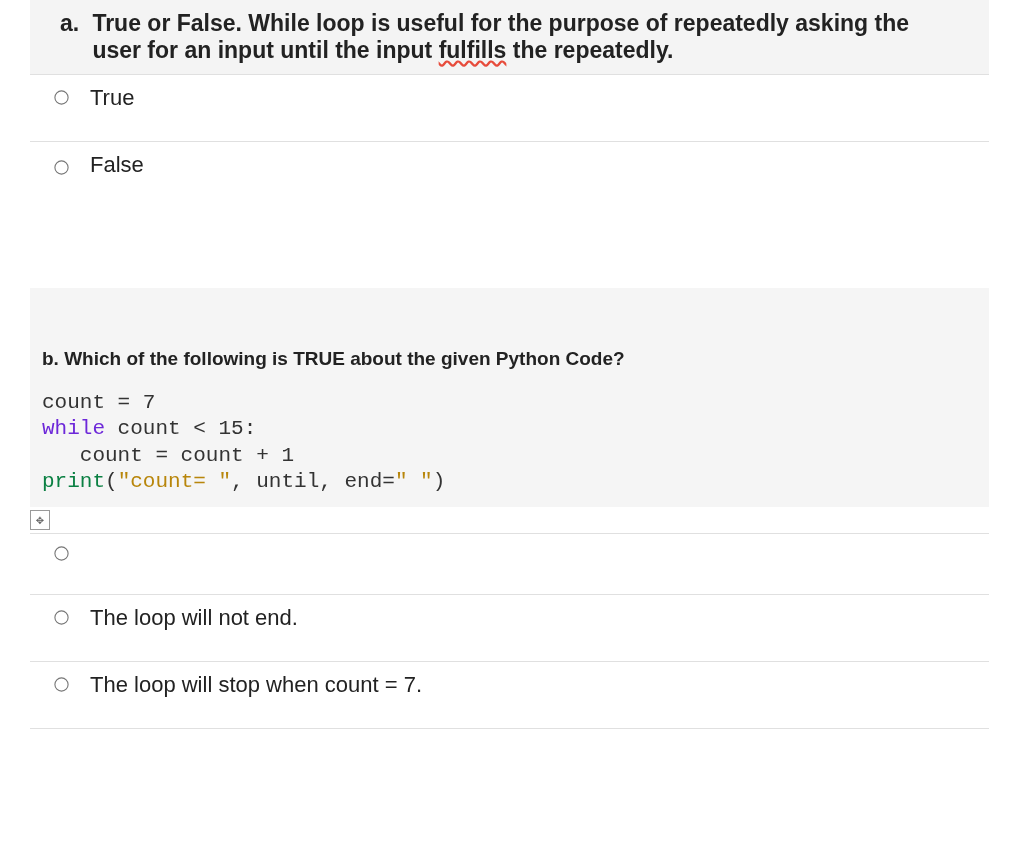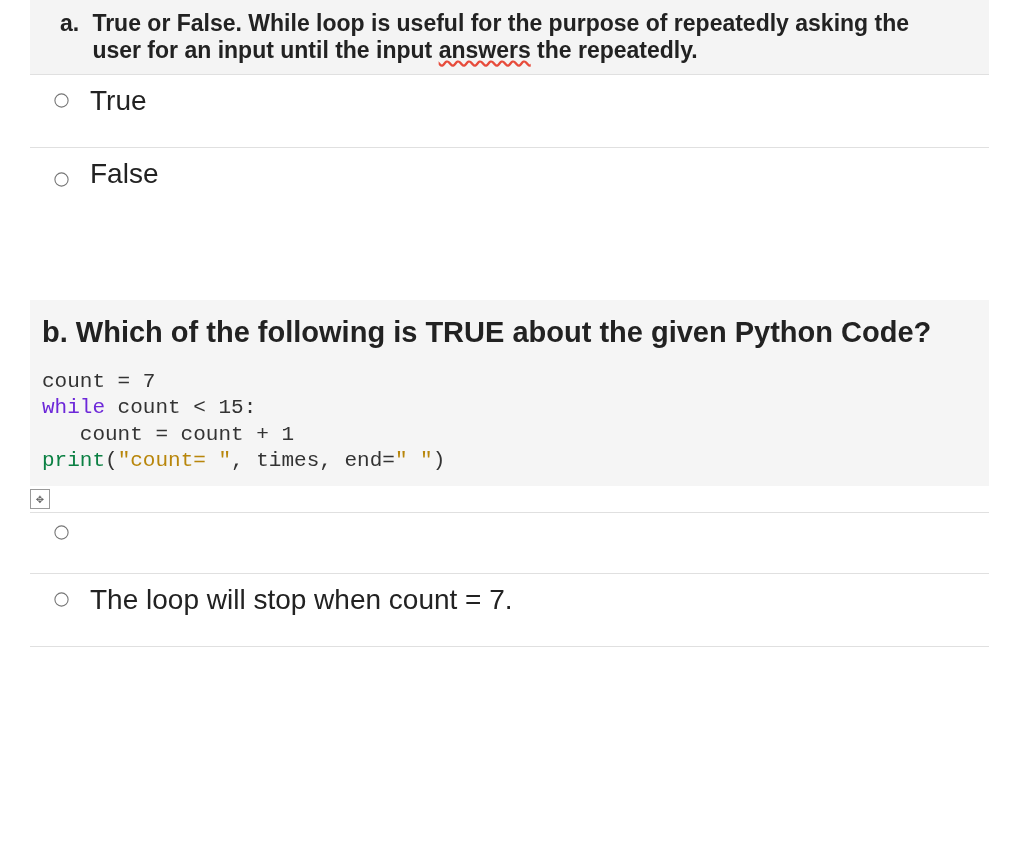--- a/index.html
+++ b/index.html
@@ -44,38 +44,39 @@
     border-bottom: 1px solid #e0e0e0;
   }
   .radio-cell {
     width: 40px;
     text-align: left;
   }
   .radio-cell input[type="radio"] {
     transform: scale(1.1);
   }
   .choice-label {
-    font-size: 28px;
+    font-size: 22px;
     color: #222;
   }
   .gap {
     height: 60px;
   }
   .question-block-b {
     padding-top: 20px;
   }
   .question-header-b {
     background: #f5f5f5;
     padding: 16px 12px 12px 12px;
   }
   .qb-title {
     font-weight: bold;
-    font-size: 29px;
+    font-size: 19px;
     color: #222;
     margin-bottom: 20px;
+    margin-top: 44px;
   }
   .code-block {
     font-family: "Courier New", monospace;
     font-size: 21px;
     line-height: 1.25;
     white-space: pre;
     color: #333;
   } 
   .code-block .fn { color: #0b8043; } 
   .code-block .str { color: #b8860b; } 
@@ -105,21 +106,21 @@
   }
 </style>
 </head>
 <body>
 
 <div class="container">
 
   <div class="question-header-a">
     <span class="list-marker">a.</span>
     <span class="qa-text">
-      <span>True or False. While loop is useful for the purpose of repeatedly asking the user for an input until the input </span><span class="spellcheck">answers</span><span> the repeatedly.</span>
+      <span>True or False. While loop is useful for the purpose of repeatedly asking the user for an input until the input </span><span class="spellcheck">fulfills</span><span> the repeatedly.</span>
     </span>
   </div>
 
   <div class="choice-row">
     <div class="radio-cell">
       <input type="radio" name="qa" style="">
     </div>
     <span class="choice-label">True</span>
   </div>
   <div class="choice-row" style="border-bottom:none;align-items:flex-end;">
@@ -130,33 +131,39 @@
   </div>
 
   <div class="gap"></div>
 
   <div class="question-block-b">
     <div class="question-header-b">
       <div class="qb-title">b. Which of the following is TRUE about the given Python Code?</div>
       <div class="code-block"><span>count = 7</span>
 <span class="grn">while</span><span> count &lt; 15:</span>
 <span>   count = count + 1</span>
-<span class="fn">print</span><span>(</span><span class="str">"count= "</span><span>, times, end=</span><span class="str">" "</span><span>)</span></div>
+<span class="fn">print</span><span>(</span><span class="str">"count= "</span><span>, until, end=</span><span class="str">" "</span><span>)</span></div>
     </div>
 
     <div class="instr-line">
       <span class="move-icon">✥</span>
     </div>
 
     <div class="choice-row">
       <div class="radio-cell">
         <input type="radio" name="qb" style="">
       </div>
     </div>
     <div class="choice-row">
       <div class="radio-cell">
         <input type="radio" name="qb" style="">
       </div>
+      <span class="choice-label">The loop will not end.</span>
+    </div>
+    <div class="choice-row">
+      <div class="radio-cell">
+        <input type="radio" name="qb" style="">
+      </div>
       <span class="choice-label">The loop will stop when count = 7.</span>
     </div>
   </div>
 
 </div>
 
 </body></html>

